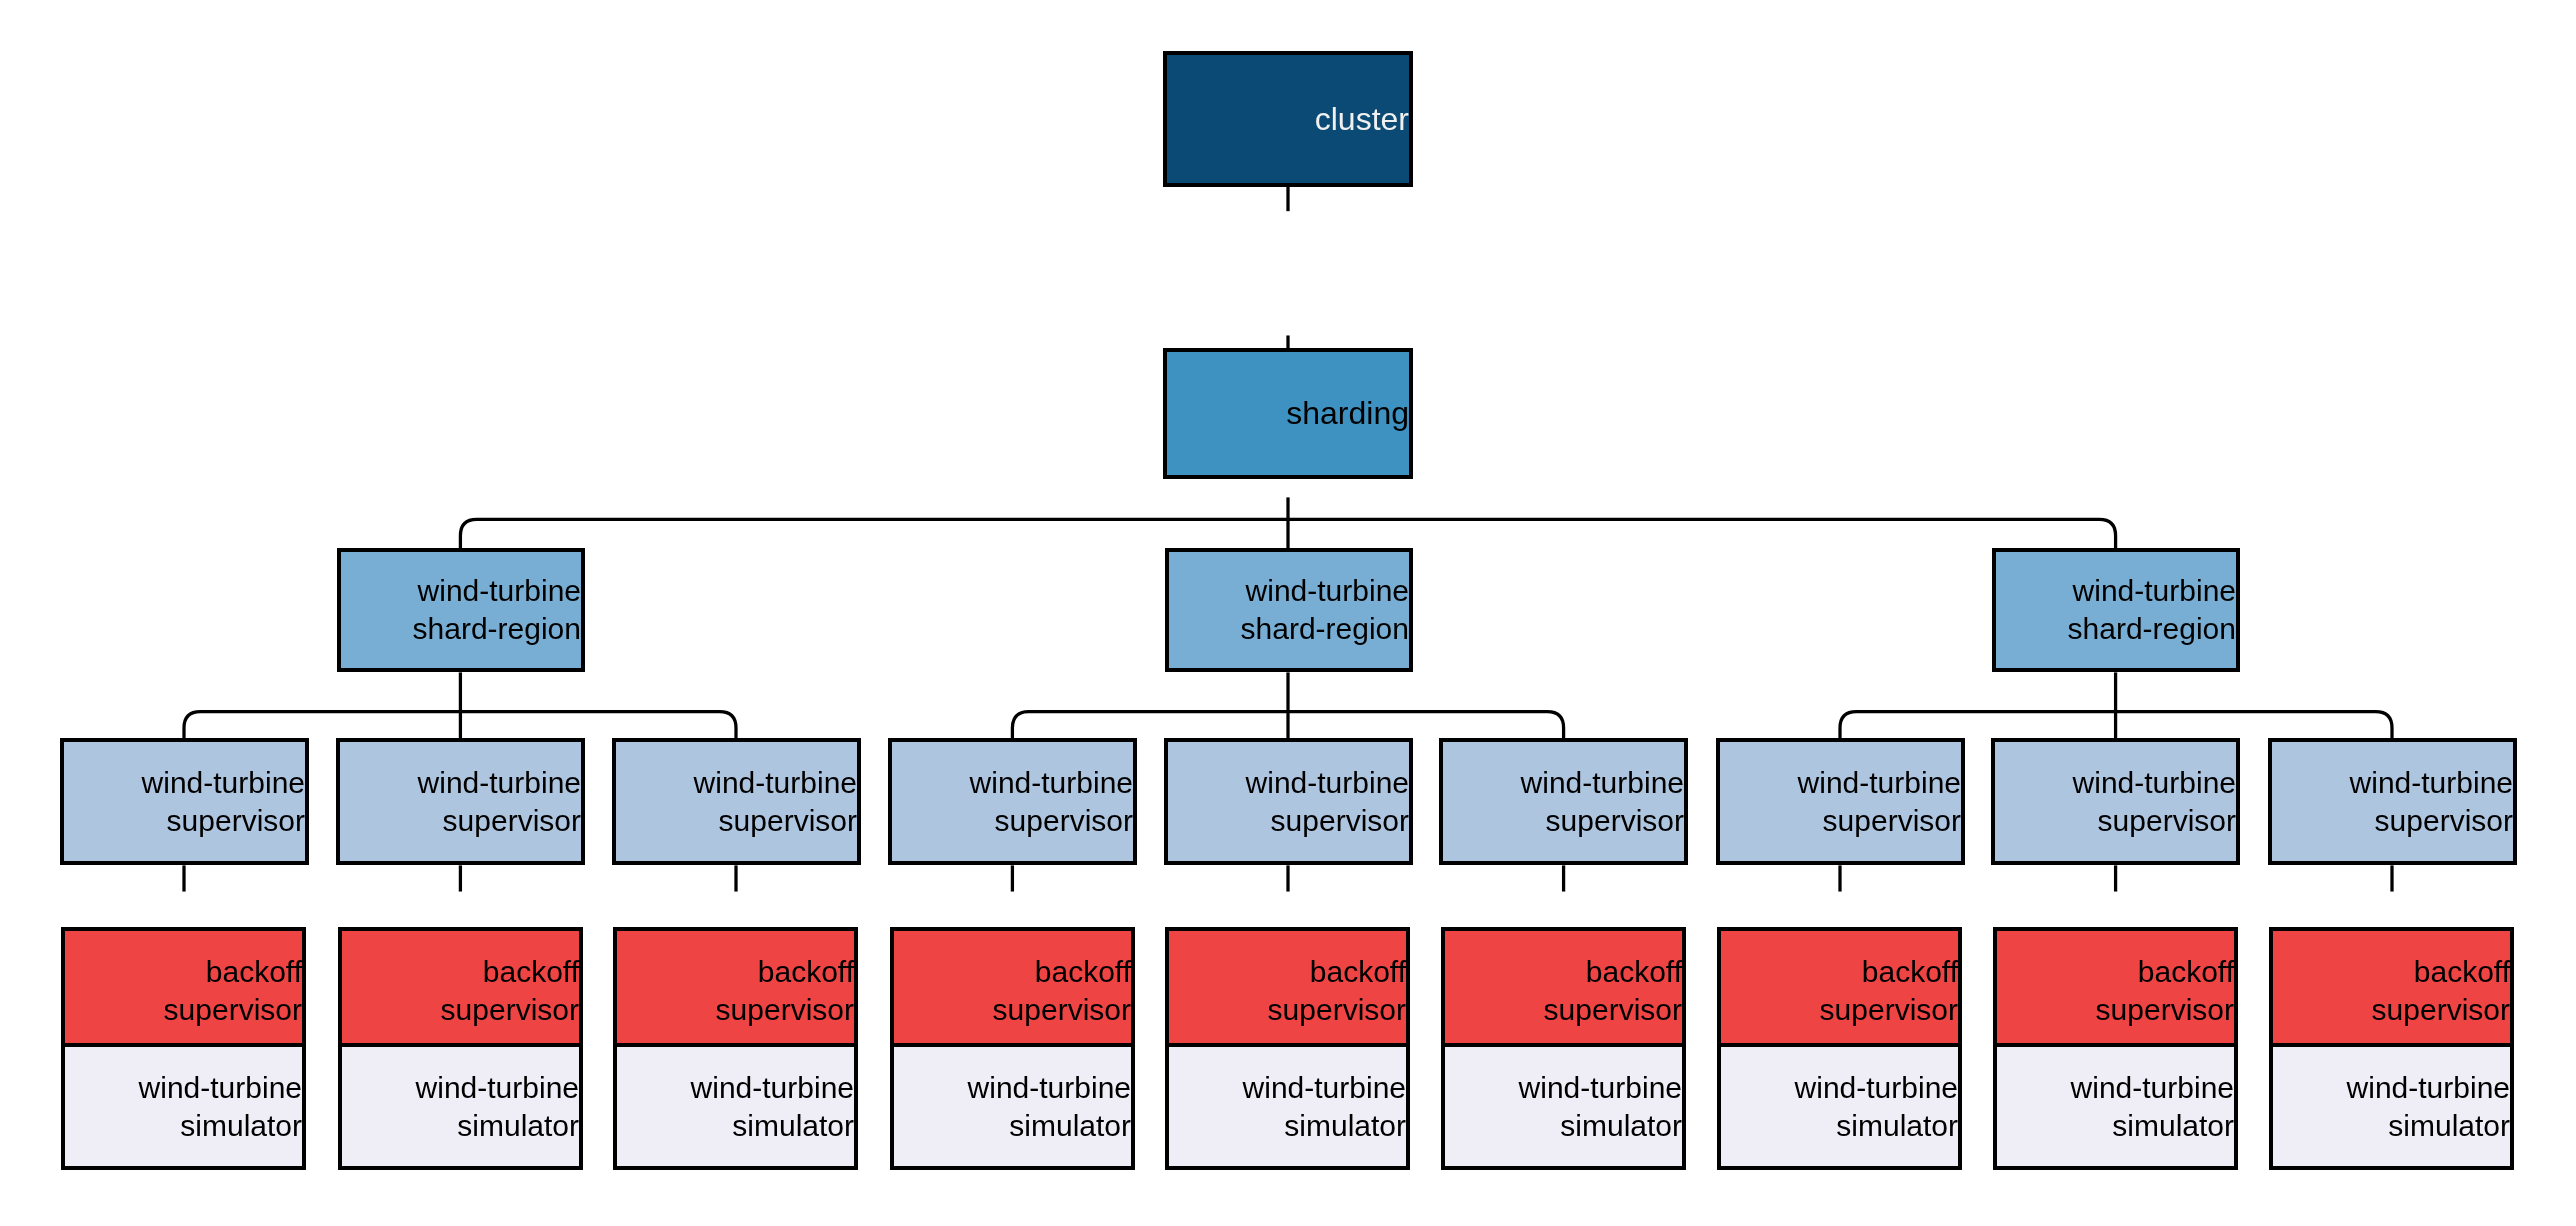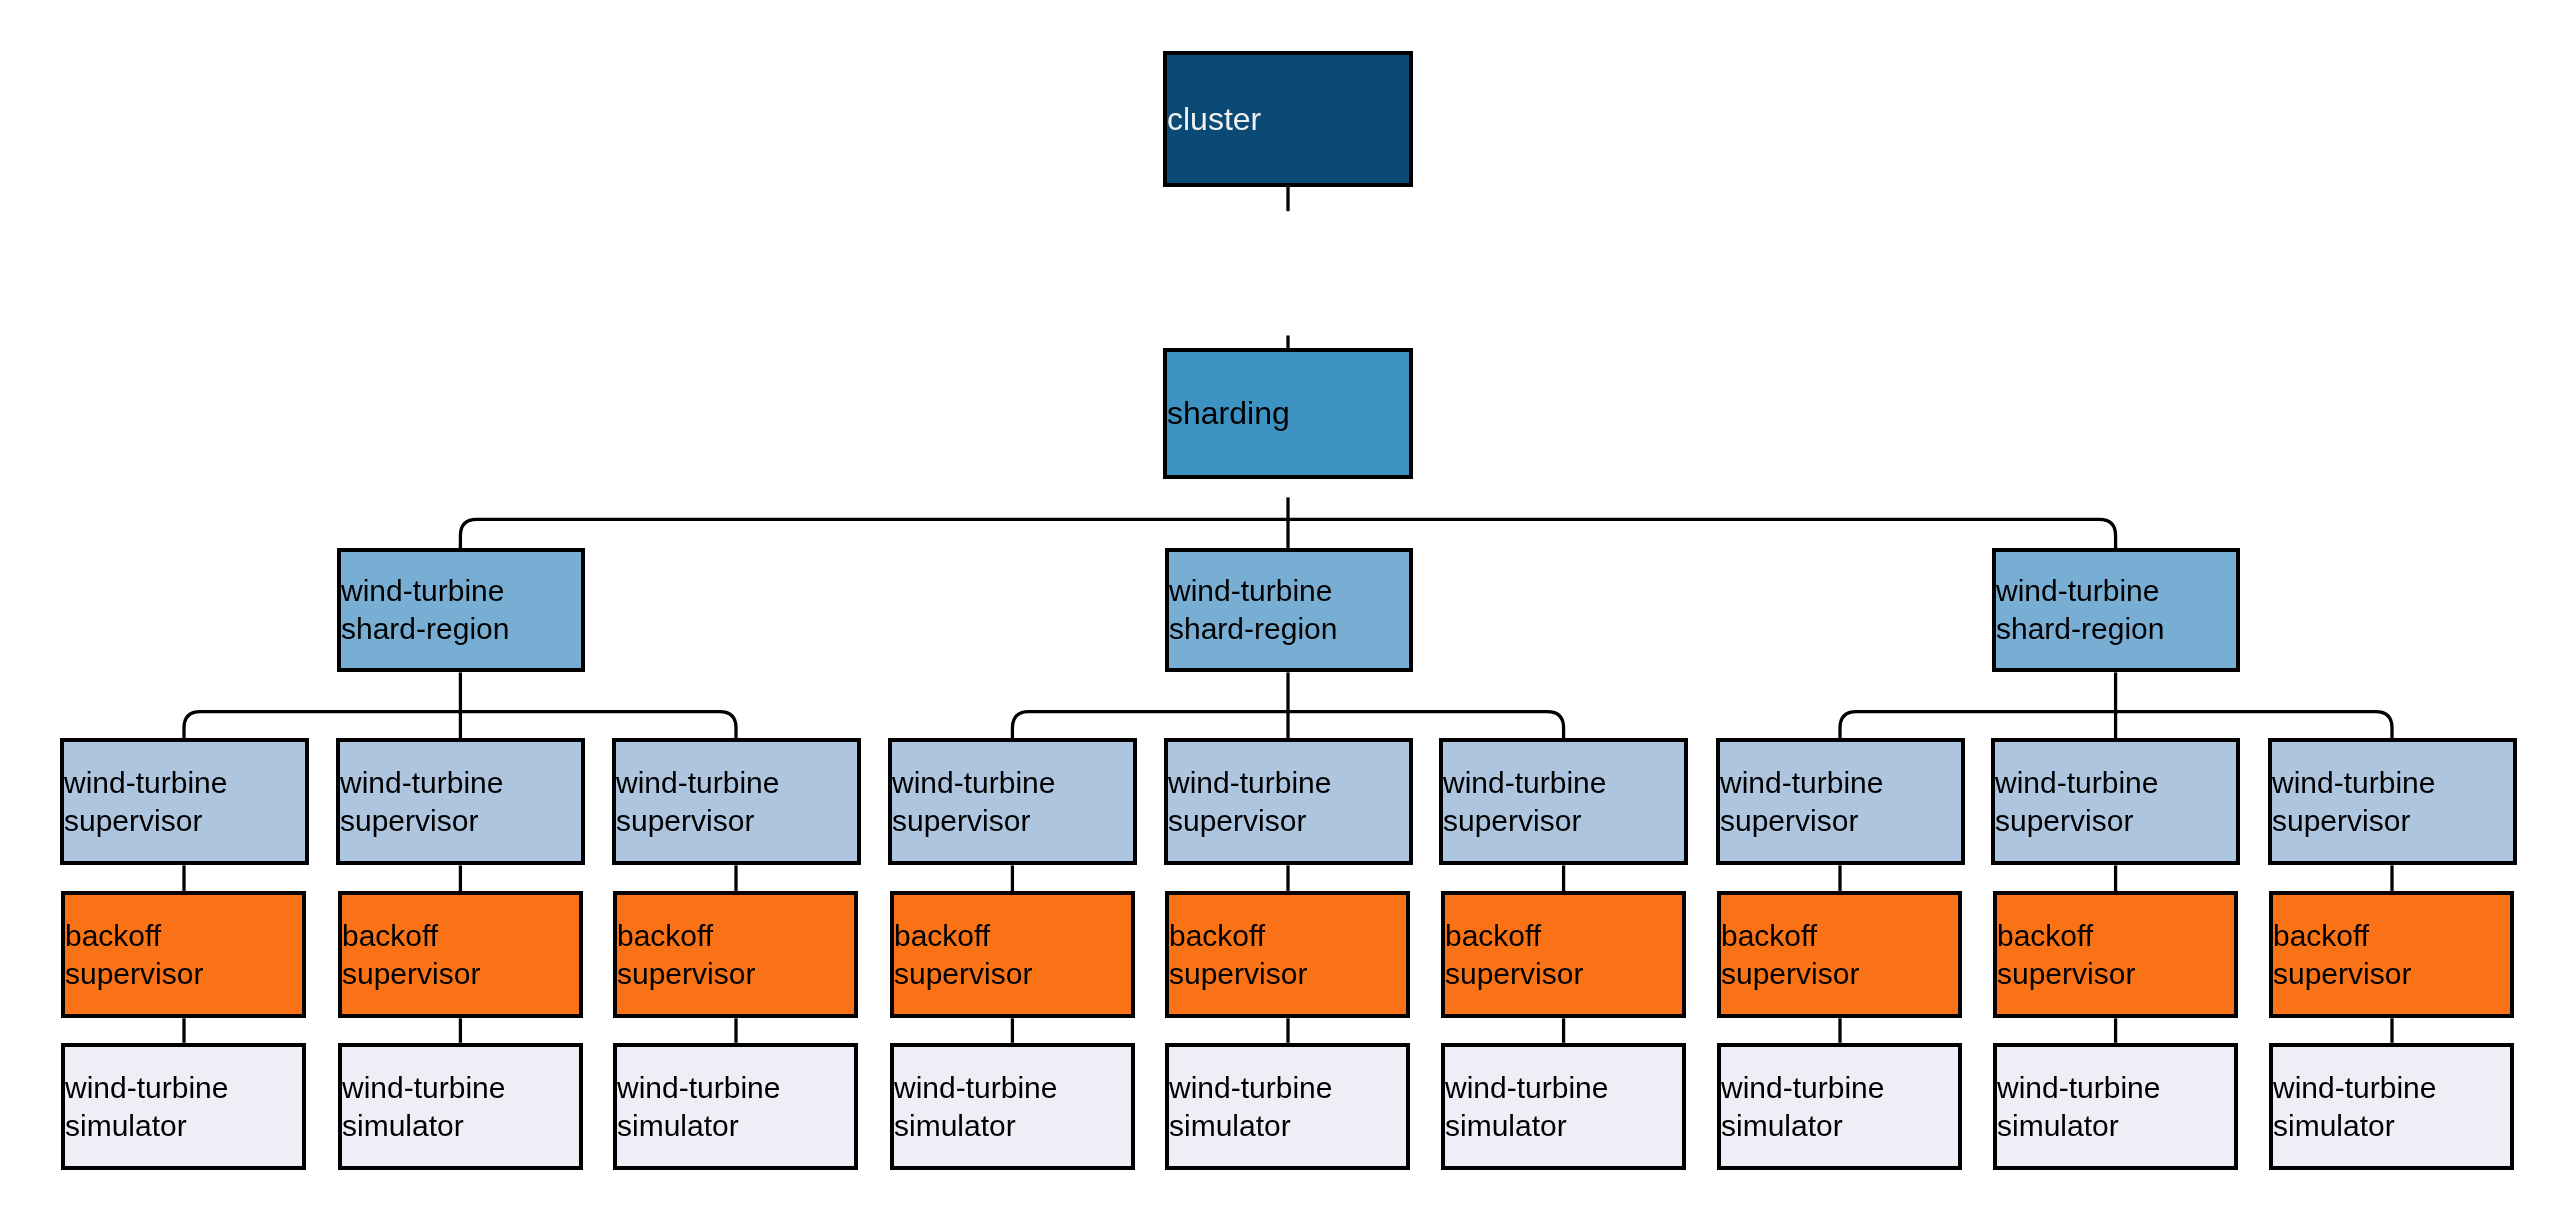--- a/index.html
+++ b/index.html
@@ -20,36 +20,36 @@
     stroke-linejoin:round;
   }
 
   
   .node{
     position:absolute;
     box-sizing:border-box;
     border:4.1px solid #000000;
     display:flex;
     flex-direction:column;
-    align-items:flex-start;
+    align-items:flex-end;
     justify-content:center;
     text-align:center;
     line-height:1.26;
     color:#000000;
     z-index:5;
   }
   .node .ln{display:block;white-space:nowrap;}
 
   
   .lvl-cluster{ background:#0b4a75; color:#f0f0f0; font-size:32px; }
   .lvl-system { background:#0d6aa8; color:#f0f0f0; font-size:32px; }
   .lvl-sharding{ background:#3d92c2; color:#000000; font-size:32px; }
   .lvl-region { background:#78aed4; color:#000000; font-size:30px; }
   .lvl-supervisor{ background:#aec5e0; color:#000000; font-size:30px; }
-  .lvl-backoff{ background:#f97316; color:#000000; font-size:30px; }
+  .lvl-backoff{ background:#ef4444; color:#000000; font-size:30px;margin-top:36px; }
   .lvl-simulator{ background:#efedf5; color:#000000; font-size:30px; }
 </style>
 </head>
 <body>
 
 <div id="stage">
 
   <svg id="wires" viewBox="0 0 3150 1500" width="2576" height="1227" aria-hidden="true">
 
     <line x1="1575" y1="228" x2="1575" y2="258"></line>

